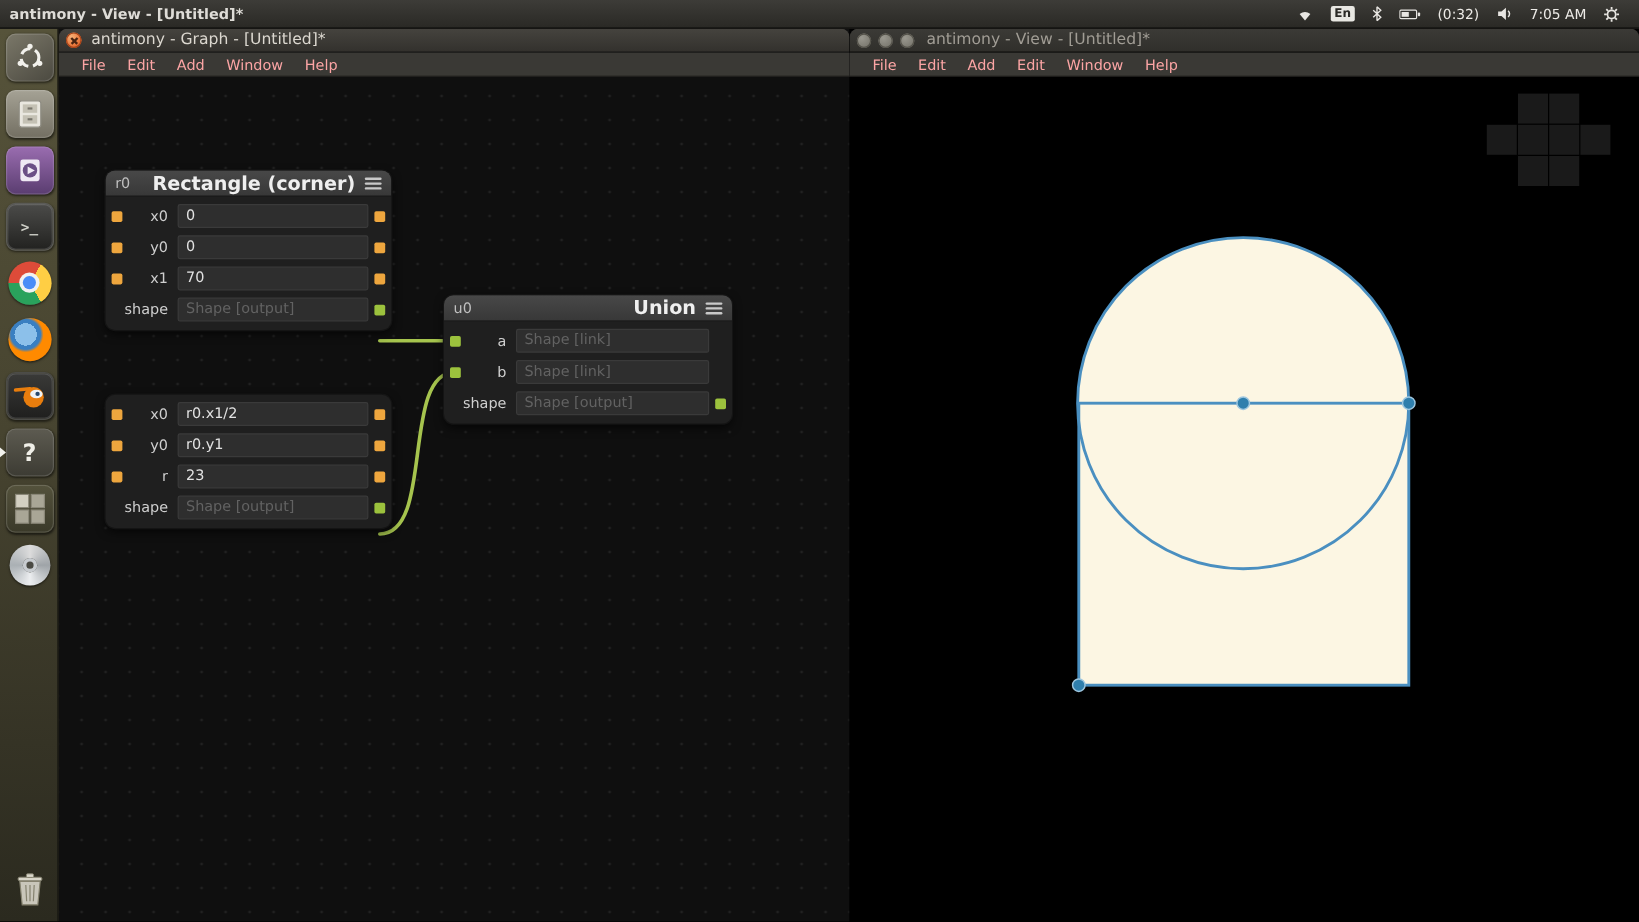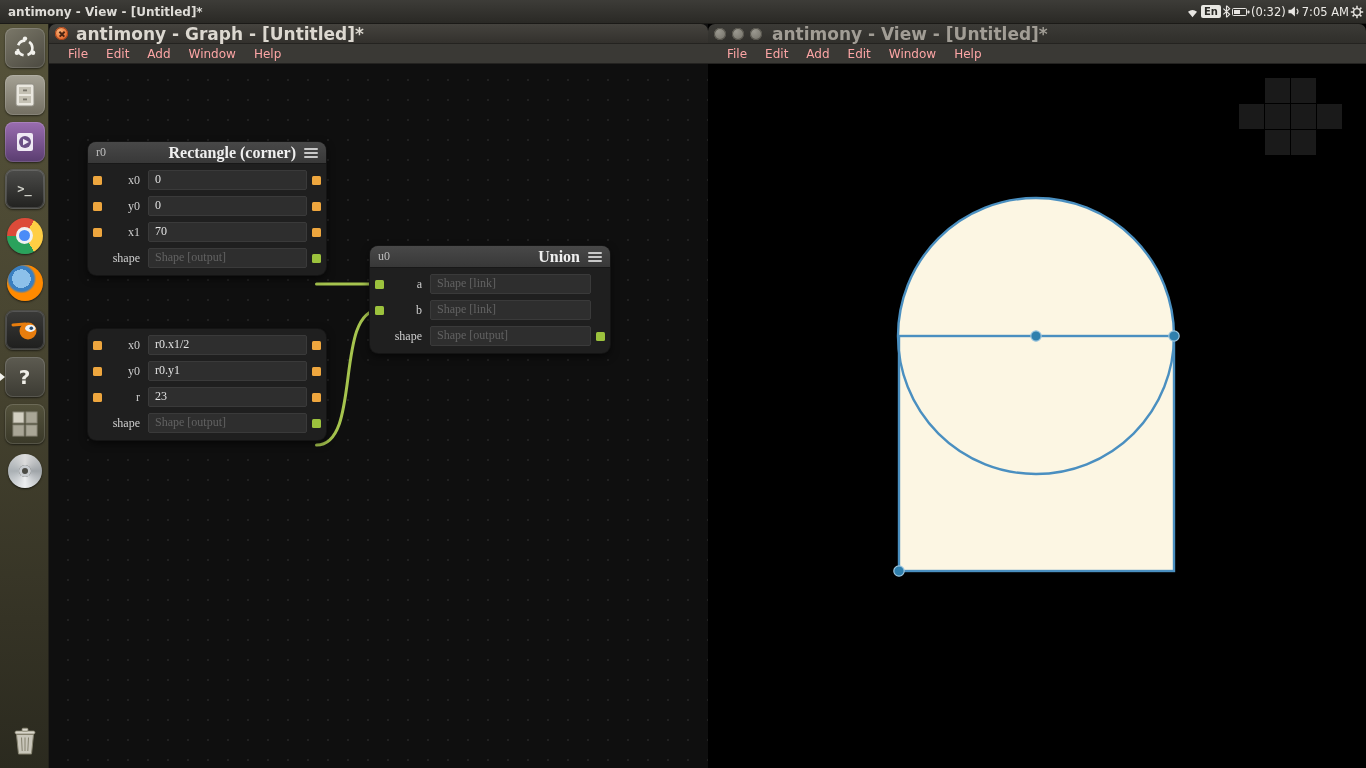--- a/index.html
+++ b/index.html
@@ -4,58 +4,58 @@
 <style>
   *{margin:0;padding:0;box-sizing:border-box;}
   html,body{width:1366px;height:768px;overflow:hidden;background:#000;font-family:"DejaVu Sans",sans-serif;}
   body{position:relative;}
 
   
   .topbar{position:absolute;left:0;top:0;width:1366px;height:24px;z-index:60;
     background:linear-gradient(#3d3c38,#2a2925);border-bottom:1px solid #1b1a17;
     display:flex;align-items:center;color:#e6e4df;font-size:12px;}
   .topbar-title{padding-left:8px;font-weight:bold;color:#dedcd7;}
-  .status{margin-left:auto;display:flex;align-items:center;gap:1px;padding-right:2px;}
+  .status{margin-left:auto;display:flex;align-items:center;gap:14px;padding-right:16px;}
   .stext{font-size:11.5px;color:#eceae6;}
   .sicon{display:flex;align-items:center;}
   .kbd{background:#e8e7e2;color:#2b2a26;font-size:10px;font-weight:bold;border-radius:2px;padding:1px 3px;line-height:11px;}
 
   
   .launcher{position:absolute;left:0;top:24px;width:49px;height:744px;z-index:50;
     background:linear-gradient(180deg,#56533a 0%,#474430 45%,#353325 80%,#2b2a1f 100%);
     border-right:1px solid #22211a;display:flex;flex-direction:column;}
   .launch-item{width:49px;height:47px;position:relative;display:flex;align-items:center;justify-content:center;flex:none;}
   .tile{width:40px;height:40px;border-radius:8px;display:flex;align-items:center;justify-content:center;
     box-shadow:inset 0 0 0 1px rgba(255,255,255,.14),0 1px 2px rgba(0,0,0,.55);}
   .run-arrow{position:absolute;left:0;top:50%;transform:translateY(-50%);width:0;height:0;
     border-top:4px solid transparent;border-bottom:4px solid transparent;border-left:5px solid #f2f2ee;}
   .glyph{font-weight:bold;}
   .trash-slot{margin-top:auto;margin-bottom:4px;}
 
   
   .titlebar{height:20px;display:flex;align-items:center;border-radius:7px 7px 0 0;
     background:linear-gradient(#45433e,#33312d);border-bottom:1px solid #242320;}
-  .tb-text{margin-left:8px;font-size:17px;font-weight:bold;color:#dcd8d0;}
+  .tb-text{margin-left:8px;font-size:13px;font-weight:normal;color:#dcd8d0;}
   .menubar{height:20px;background:#3a3935;display:flex;align-items:center;padding-left:10px;border-bottom:1px solid #232220;}
   .menu-item{padding:0 9px;font-size:12px;color:#fca5a5;}
 
   .graph-win{position:absolute;left:49px;top:24px;width:659px;height:744px;background:#101010;z-index:10;}
   .closebtn{width:13px;height:13px;margin-left:6px;border-radius:50%;position:relative;flex:none;
     background:radial-gradient(circle at 35% 30%,#f8b278,#ea7a3e 55%,#cf5420);box-shadow:inset 0 0 0 1px #a64117;}
   .closebtn::before,.closebtn::after{content:'';position:absolute;left:50%;top:50%;width:7px;height:1.6px;background:#4a2412;}
   .closebtn::before{transform:translate(-50%,-50%) rotate(45deg);}
   .closebtn::after{transform:translate(-50%,-50%) rotate(-45deg);}
   .graph-canvas{position:absolute;left:0;top:40px;width:659px;height:704px;overflow:hidden;
     background-color:#0f0f0f;
     background-image:radial-gradient(circle,#212121 1.1px,transparent 1.4px);
     background-size:20px 20px;background-position:9px 6px;}
 
   
   .node{position:absolute;border-radius:8px;background:#1f1f1f;
-    box-shadow:0 0 0 1px #141414,0 3px 8px rgba(0,0,0,.65);font-family:Liberation Serif, serif;}
+    box-shadow:0 0 0 1px #141414,0 3px 8px rgba(0,0,0,.65);}
   .node-title{height:22px;display:flex;align-items:center;padding:0 8px;border-radius:8px 8px 0 0;
     background:linear-gradient(#484848,#383838);border-bottom:1px solid #181818;}
   .node-id{font-size:12px;color:#bfbfbf;}
   .node-type{margin-left:auto;font-size:16px;font-weight:bold;color:#efefef;white-space:nowrap;}
   .node-menu{margin-left:8px;display:flex;flex-direction:column;gap:2px;flex:none;}
   .node-menu span{display:block;width:14px;height:2px;background:#c9c9c9;border-radius:1px;}
   .node-body{padding:3px 0 4px;}
   .nrow{height:26px;display:flex;align-items:center;padding:0 5px;}
   .conn{width:9px;height:9px;border-radius:1.5px;flex:none;}
   .conn.empty{visibility:hidden;}

